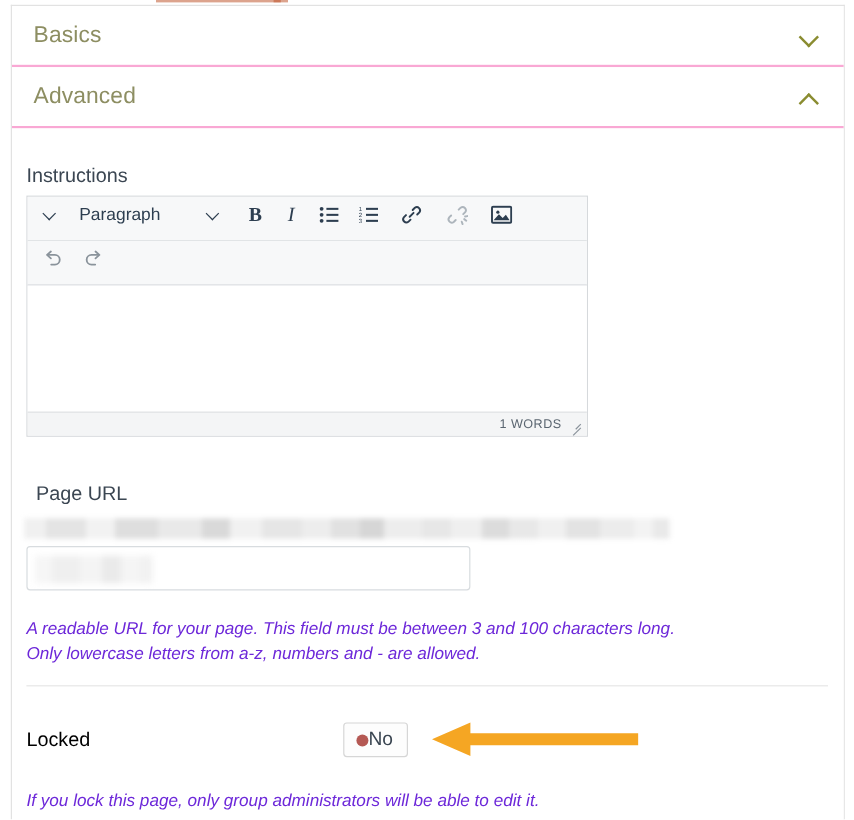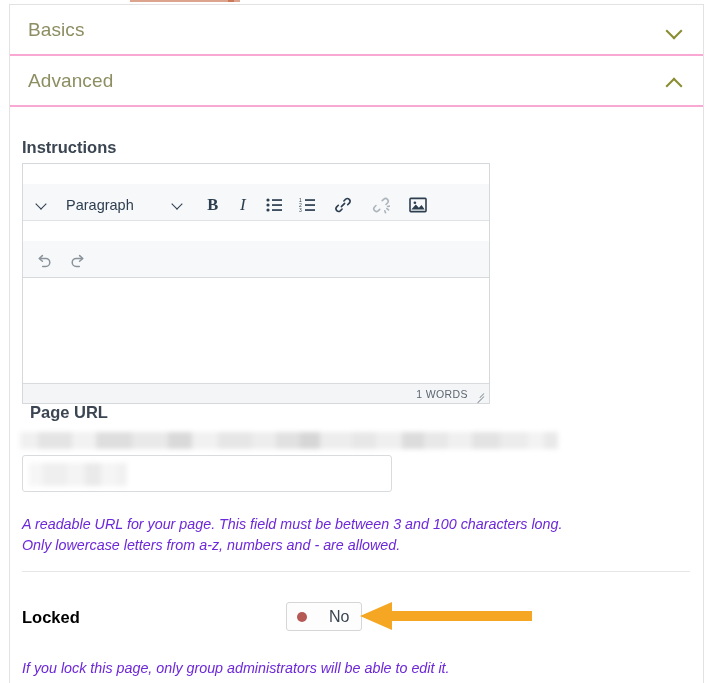--- a/index.html
+++ b/index.html
@@ -89,41 +89,40 @@
   .acc-body {
     padding: 0 22px 0 22px;
     background: #fff;
   }
 
   
   .field-label {
     font-size: 16.5px;
     color: #3b4652;
     margin: 0;
-    font-weight: 700;
+    font-weight: 400;
   }
   #lbl-instructions { position: absolute; left: 22px; top: 138px; }
   #lbl-pageurl      { position: absolute; left: 30px; top: 403px; }
 
   
   .editor {
     position: absolute;
     left: 22px; top: 163px;
     width: 468px;
     border: 1px solid #d6d9dc;
     background: #fff;
   }
   .editor-toolbar-row {
     display: flex;
-    align-items: flex-end;
+    align-items: flex-start;
     height: 37px;
     background: #f7f8f9;
     border-bottom: 1px solid #e1e4e6;
     padding: 0 4px;
-    margin-top: 20px;
   }
   .editor-toolbar-row.second {
     border-bottom: 1px solid #d6d9dc;
   }
   .tbtn {
     display: flex;
     align-items: center;
     justify-content: center;
     height: 30px;
     min-width: 30px;
@@ -246,21 +245,21 @@
     position: absolute;
     left: 22px; top: 608px;
     font-size: 16.5px;
     color: #000000;
   }
   .toggle-btn {
     position: absolute;
     left: 286px; top: 602px;
     display: flex;
     align-items: center;
-    gap: 22px;
+    gap: 0;
     height: 29px;
     padding: 0 12px 0 10px;
     border: 1px solid #d6d6d6;
     border-radius: 3px;
     background: #fdfdfd;
     cursor: pointer;
   }
   .toggle-dot {
     width: 10px; height: 10px;
     border-radius: 50%;

